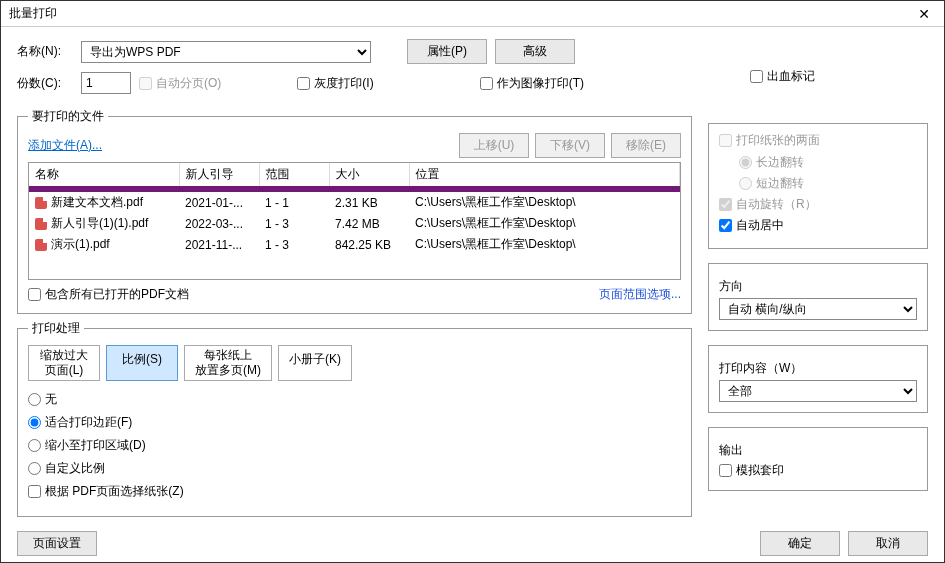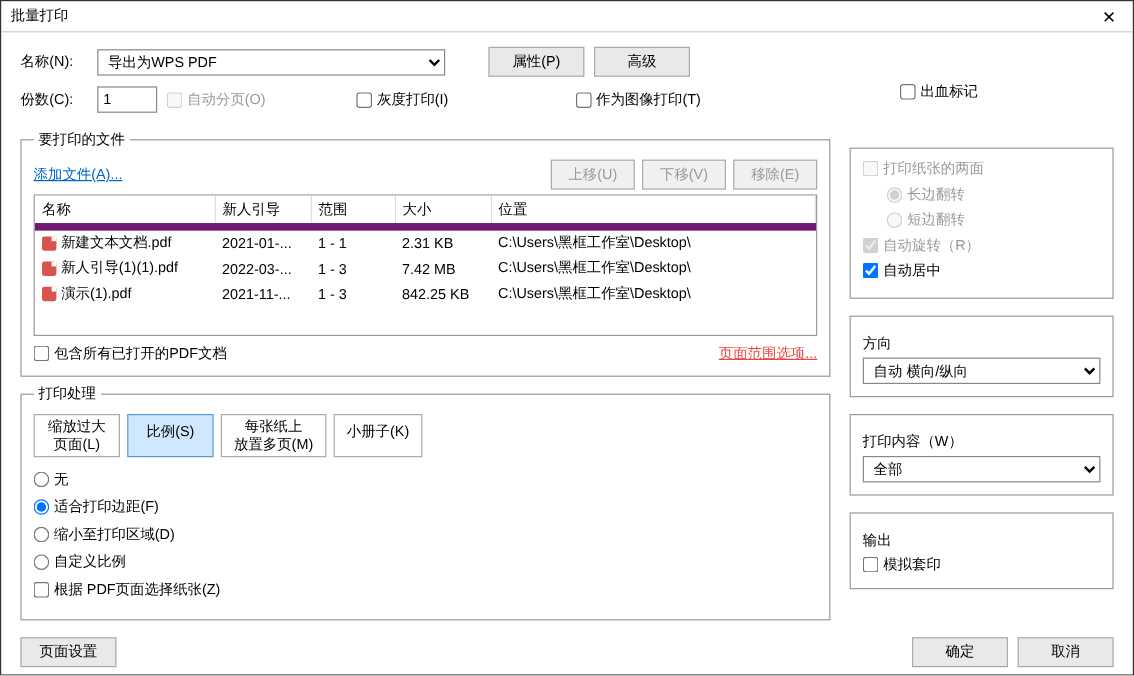--- a/index.html
+++ b/index.html
@@ -27,21 +27,21 @@
 .files-head { display: flex; align-items: center; justify-content: space-between; margin-bottom: 4px; gap: 33px; }
 .add-link { color: #0066cc; text-decoration: underline; cursor: pointer; }
 .btn-row { display: flex; gap: 6px; }
 .table-wrap { border: 1px solid #999; height: 118px; overflow: auto; background: #fff; }
 table { width: 100%; border-collapse: collapse; font-size: 12px; }
 th { text-align: left; font-weight: normal; padding: 3px 6px; border-right: 1px solid #ddd; border-bottom: 6px solid #701a75; background: #fff; }
 td { padding: 2px 6px; white-space: nowrap; }
 .file-ico { display: inline-block; width: 12px; height: 12px; background: #d9534f; border-radius: 2px; margin-right: 4px; vertical-align: middle; position: relative; }
 .file-ico::after { content: ""; position: absolute; right: 0; top: 0; width: 4px; height: 4px; background: #fff; }
 .below-table { display: flex; justify-content: space-between; align-items: center; margin-top: 6px; gap: 24px; }
-.link { color: #ef4444; text-decoration: underline; cursor: pointer; }
+.link { color: #1d4ed8; cursor: pointer; }
 .tab-row { display: flex; gap: 6px; margin-bottom: 10px; }
 .tab { border: 1px solid #aaa; padding: 6px 10px; font-size: 12px; min-width: 72px; text-align: center; cursor: pointer; background: #fff; line-height: 1.25; }
 .tab.dbl { padding: 2px 10px; }
 .tab.active { background: #cfe8ff; border-color: #5a9bd5; }
 .radio-col label { display: block; margin: 6px 0; }
 .section-title { margin: 6px 0 3px 0; }
 .rsel { width: 100%; height: 22px; }
 .indent { margin-left: 20px; }
 .footer { display: flex; justify-content: space-between; padding: 6px 16px 12px 16px; }
 .footer-right { display: flex; gap: 8px; }

